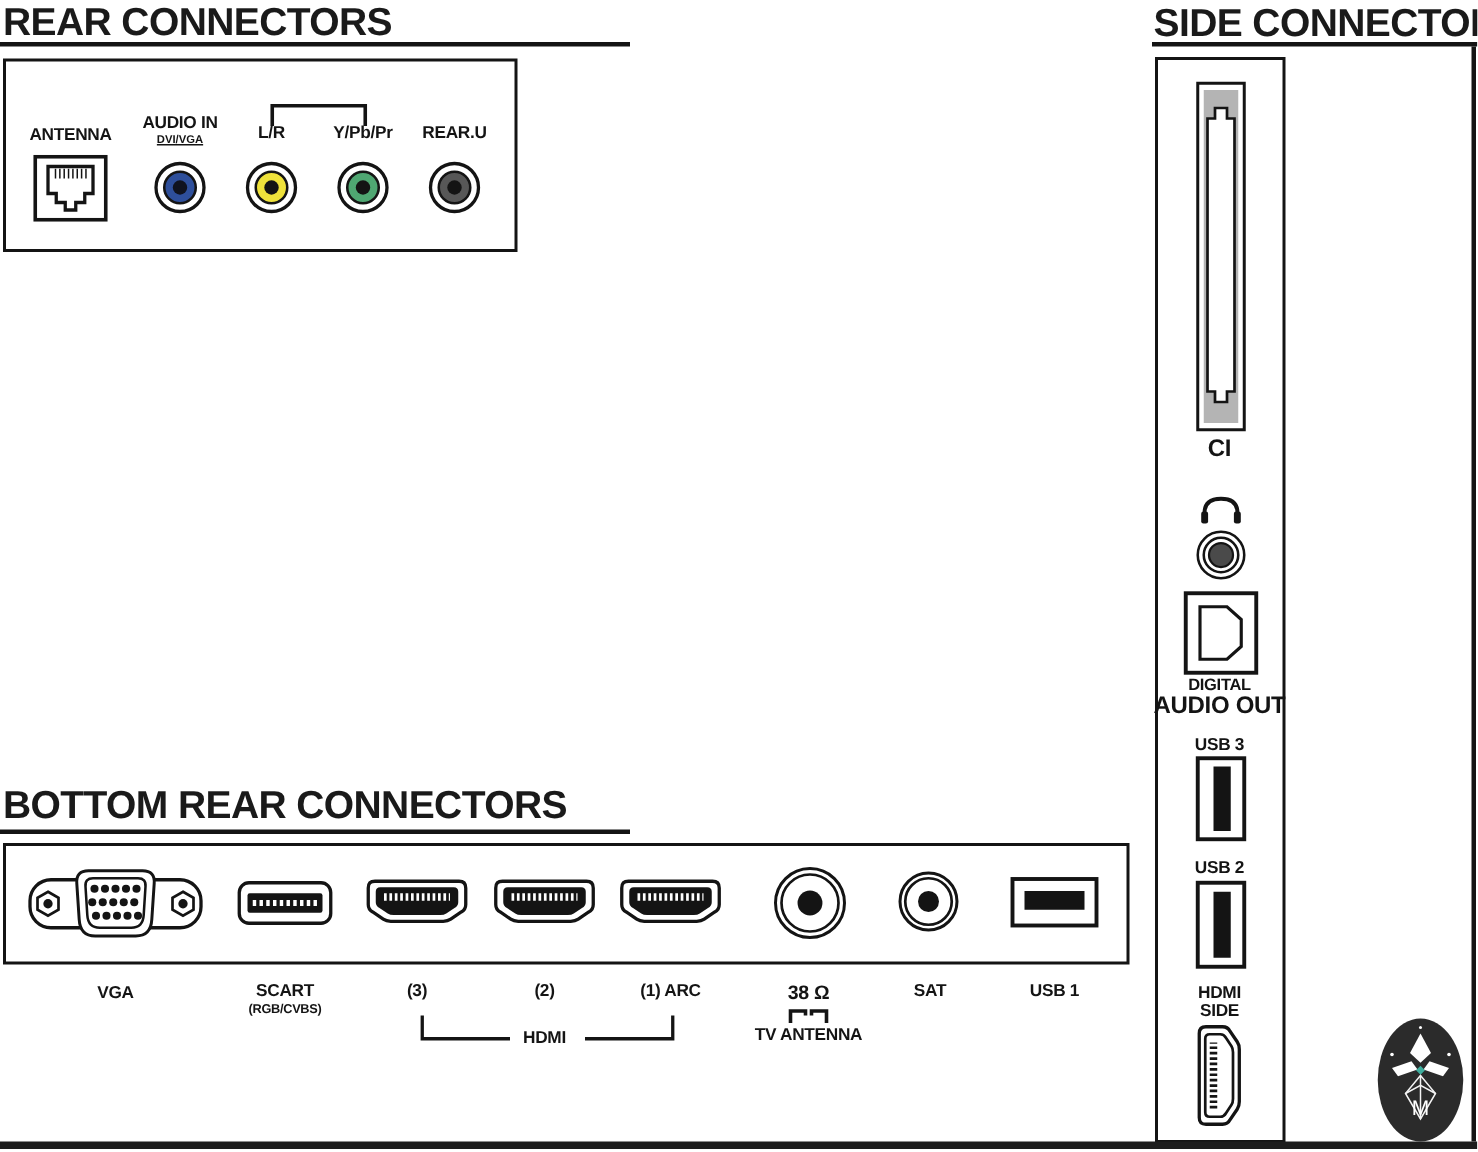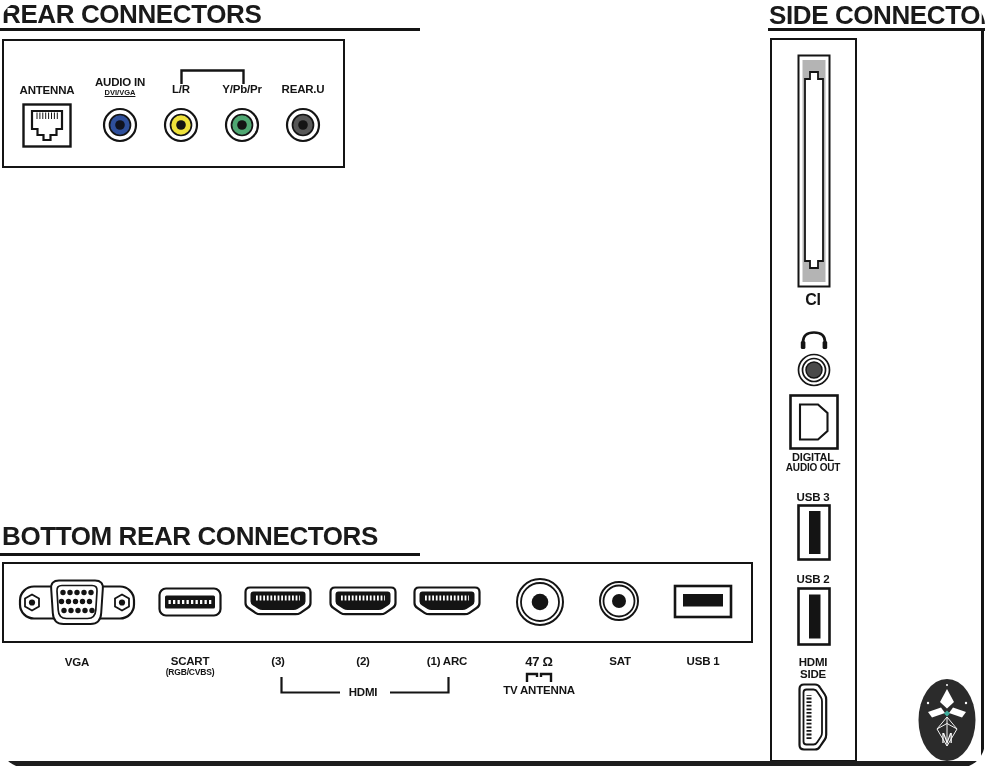--- a/index.html
+++ b/index.html
@@ -1,17 +1,17 @@
 <!DOCTYPE html>
 <html><head>
 <meta charset="utf-8">
 <style>
   html,body{margin:0;padding:0;background:#fff;}
   .stage{position:relative;width:985px;height:768px;background:#fff;overflow:hidden;
-         font-family:"Liberation Sans",sans-serif;color:#141414;border-radius:26px;}
+         font-family:"Liberation Sans",sans-serif;color:#141414;}
   .abs{position:absolute;}
   .sec-title{font-size:26px;font-weight:600;letter-spacing:-0.4px;white-space:nowrap;color:#1a1a1a;line-height:1;}
   .rule{height:3px;background:#141414;}
   .panel{border:2px solid #141414;background:#fff;box-sizing:border-box;}
   .clbl{position:absolute;transform:translateX(-50%);font-weight:bold;font-size:11.5px;
         letter-spacing:-0.2px;white-space:nowrap;text-align:center;color:#141414;line-height:1;}
   .sublbl{font-size:7.5px;letter-spacing:0;text-decoration:underline;}
   .biglbl{font-size:13px;}
   .band{background:#1d1d1d;}
   svg{display:block;}
@@ -140,21 +140,21 @@
     <rect x="2" y="2" width="56" height="31" fill="#fff" stroke="#141414" stroke-width="2.6"></rect>
     <rect x="10" y="10" width="40" height="12.5" fill="#141414"></rect>
   </svg>
 
   <div class="clbl" style="left:77px;top:657px">VGA</div>
   <div class="clbl" style="left:190px;top:656px">SCART</div>
   <div class="clbl" style="left:190px;top:668px;font-size:8.5px">(RGB/CVBS)</div>
   <div class="clbl" style="left:278px;top:656px">(3)</div>
   <div class="clbl" style="left:363px;top:656px">(2)</div>
   <div class="clbl" style="left:447px;top:656px">(1) ARC</div>
-  <div class="clbl biglbl" style="left:539px;top:655px">47 Ω</div>
+  <div class="clbl biglbl" style="left:539px;top:655px">38 Ω</div>
   <svg class="abs" style="left:525px;top:671px" width="28" height="13" viewBox="0 0 28 13">
     <path d="M2,11 V3 H12 V6 M26,11 V3 H16 V6" fill="none" stroke="#141414" stroke-width="2.4"></path>
   </svg>
   <div class="clbl" style="left:539px;top:685px">TV ANTENNA</div>
   <div class="clbl" style="left:620px;top:656px">SAT</div>
   <div class="clbl" style="left:703px;top:656px">USB 1</div>
 
   <svg class="abs" style="left:279px;top:675px" width="172" height="21" viewBox="0 0 172 21">
     <polyline points="2.5,2 2.5,17.5 61,17.5" fill="none" stroke="#141414" stroke-width="2.2"></polyline>
     <polyline points="169.5,2 169.5,17.5 111,17.5" fill="none" stroke="#141414" stroke-width="2.2"></polyline>
@@ -182,21 +182,21 @@
     <circle cx="18" cy="18" r="15.5" fill="#fff" stroke="#141414" stroke-width="1.7"></circle>
     <circle cx="18" cy="18" r="11.5" fill="#fff" stroke="#141414" stroke-width="1.7"></circle>
     <circle cx="18" cy="18" r="8" stroke="#141414" stroke-width="1.5" fill="#4a4a4a"></circle>
   </svg>
 
   <svg class="abs" style="left:788px;top:393px" width="52" height="58" viewBox="0 0 52 58">
     <rect x="2.5" y="2.5" width="47" height="53" fill="#fff" stroke="#141414" stroke-width="2.6"></rect>
     <polygon points="12,11.5 30,11.5 39.5,20 39.5,38 30,46.5 12,46.5" fill="#fff" stroke="#141414" stroke-width="2.1"></polygon>
   </svg>
   <div class="clbl" style="left:813px;top:452px;font-size:11px">DIGITAL</div>
-  <div class="clbl" style="left:813px;top:463px;font-size:10px">AUDIO OUT</div>
+  <div class="clbl" style="left:813px;top:463px;font-size:16px">AUDIO OUT</div>
 
   <div class="clbl" style="left:813px;top:492px">USB 3</div>
   <svg class="abs" style="left:796px;top:503px" width="36" height="59" viewBox="0 0 36 59">
     <rect x="2.5" y="2.5" width="31" height="54" fill="#fff" stroke="#141414" stroke-width="2.6"></rect>
     <rect x="13" y="8" width="11.5" height="43" fill="#141414"></rect>
   </svg>
 
   <div class="clbl" style="left:813px;top:574px">USB 2</div>
   <svg class="abs" style="left:796px;top:586px" width="36" height="61" viewBox="0 0 36 61">
     <rect x="2.5" y="2.5" width="31" height="56" fill="#fff" stroke="#141414" stroke-width="2.6"></rect>

